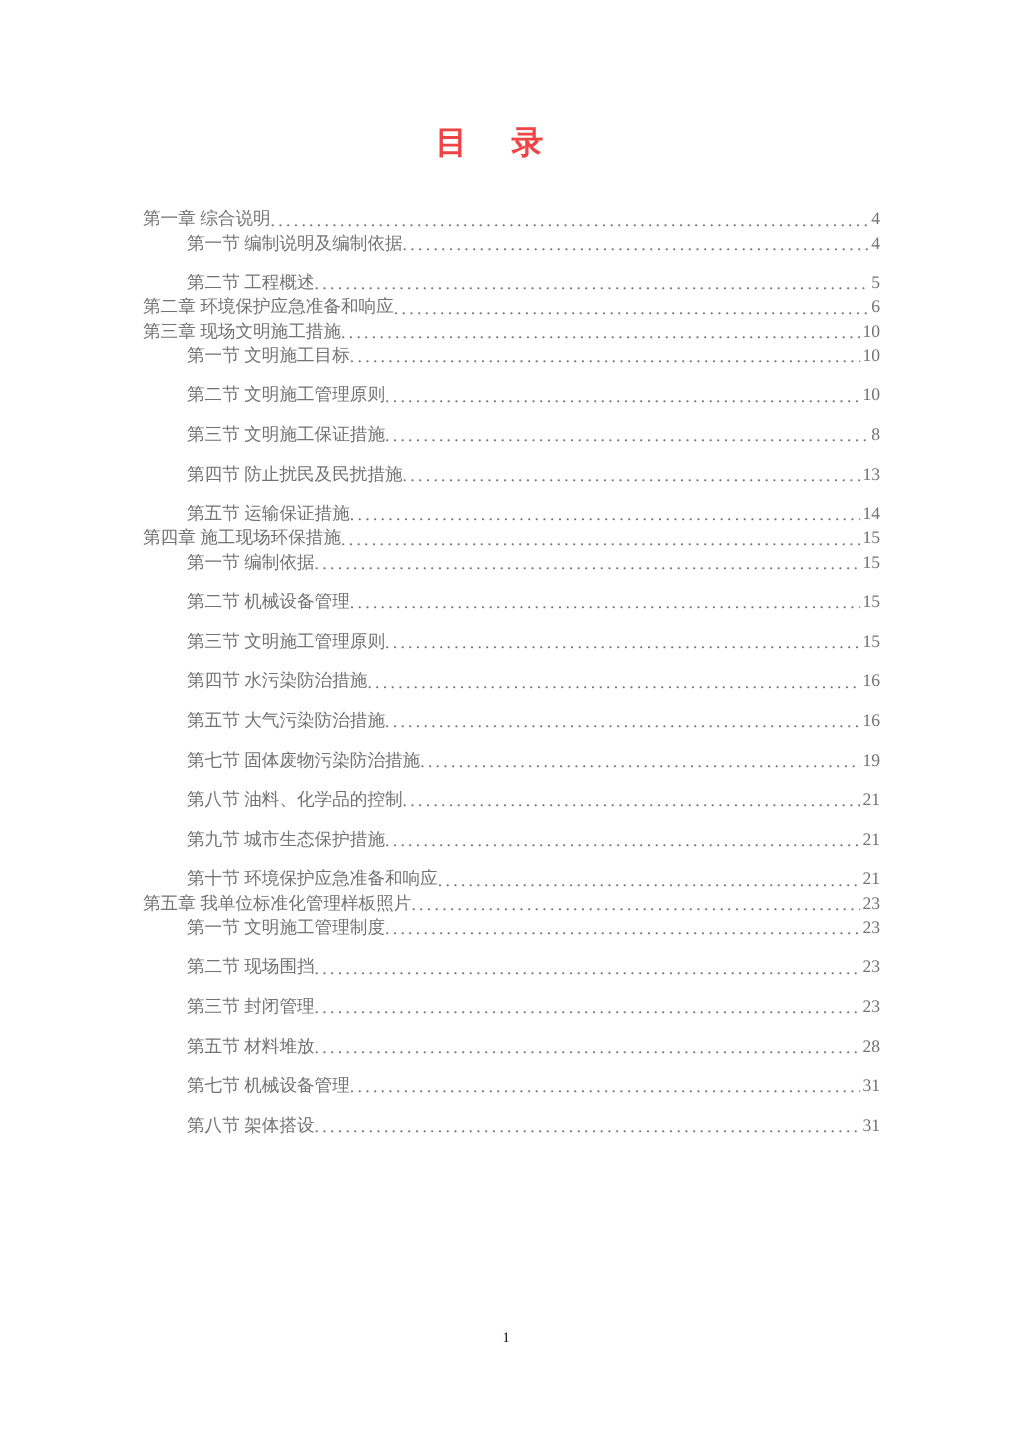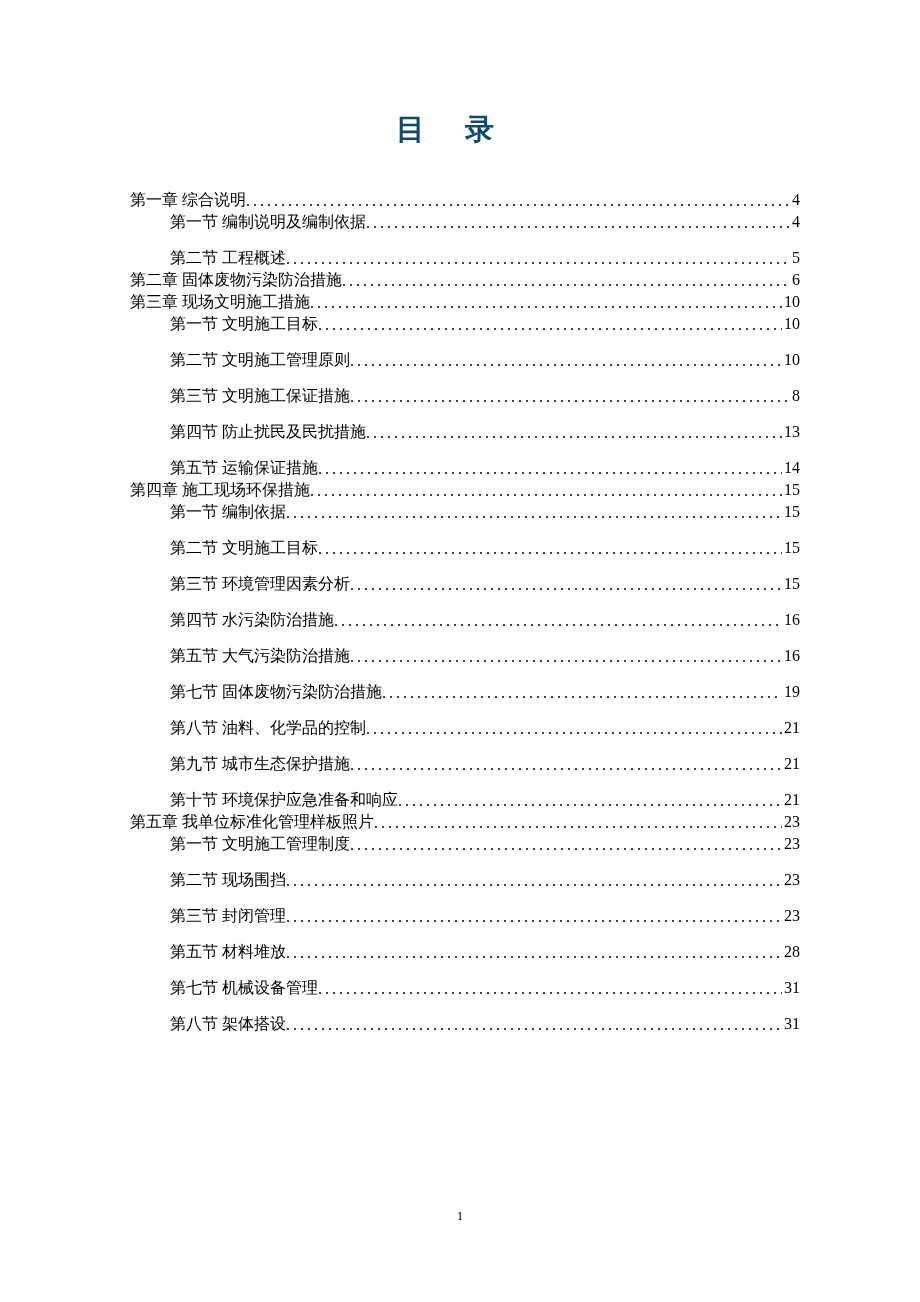--- a/index.html
+++ b/index.html
@@ -14,29 +14,29 @@
       height: 1302px;
       position: relative;
     }
     .page {
       padding: 110px 120px 0 130px;
     }
     .title {
       text-align: center;
       font-size: 29px;
       font-weight: bold;
-      color: #0c4a6e;
+      color: #ef4444;
       letter-spacing: 40px;
       margin-bottom: 42px;
       font-family: Liberation Serif, serif;
     }
     .toc-list {
       font-size: 16px;
       line-height: 1.0;
-      color: #000000;
+      color: #737373;
     }
     .toc-entry {
       display: flex;
       align-items: baseline;
       white-space: nowrap;
       margin-bottom: 6px;
     }
     .toc-entry.chapter {
       margin-left: 0;
     }
@@ -92,21 +92,21 @@
         <span class="toc-label">第一节 编制说明及编制依据</span>
         <span class="toc-dots"></span>
         <span class="toc-page">4</span>
       </div>
       <div class="toc-entry section tight">
         <span class="toc-label">第二节 工程概述</span>
         <span class="toc-dots"></span>
         <span class="toc-page">5</span>
       </div>
       <div class="toc-entry chapter">
-        <span class="toc-label">第二章 固体废物污染防治措施</span>
+        <span class="toc-label">第二章 环境保护应急准备和响应</span>
         <span class="toc-dots"></span>
         <span class="toc-page">6</span>
       </div>
       <div class="toc-entry chapter">
         <span class="toc-label">第三章 现场文明施工措施</span>
         <span class="toc-dots"></span>
         <span class="toc-page">10</span>
       </div>
       <div class="toc-entry section">
         <span class="toc-label">第一节 文明施工目标</span>
@@ -137,26 +137,26 @@
         <span class="toc-label">第四章 施工现场环保措施</span>
         <span class="toc-dots"></span>
         <span class="toc-page">15</span>
       </div>
       <div class="toc-entry section">
         <span class="toc-label">第一节 编制依据</span>
         <span class="toc-dots"></span>
         <span class="toc-page">15</span>
       </div>
       <div class="toc-entry section">
-        <span class="toc-label">第二节 文明施工目标</span>
-        <span class="toc-dots"></span>
-        <span class="toc-page">15</span>
-      </div>
-      <div class="toc-entry section">
-        <span class="toc-label">第三节 环境管理因素分析</span>
+        <span class="toc-label">第二节 机械设备管理</span>
+        <span class="toc-dots"></span>
+        <span class="toc-page">15</span>
+      </div>
+      <div class="toc-entry section">
+        <span class="toc-label">第三节 文明施工管理原则</span>
         <span class="toc-dots"></span>
         <span class="toc-page">15</span>
       </div>
       <div class="toc-entry section">
         <span class="toc-label">第四节 水污染防治措施</span>
         <span class="toc-dots"></span>
         <span class="toc-page">16</span>
       </div>
       <div class="toc-entry section">
         <span class="toc-label">第五节 大气污染防治措施</span>

